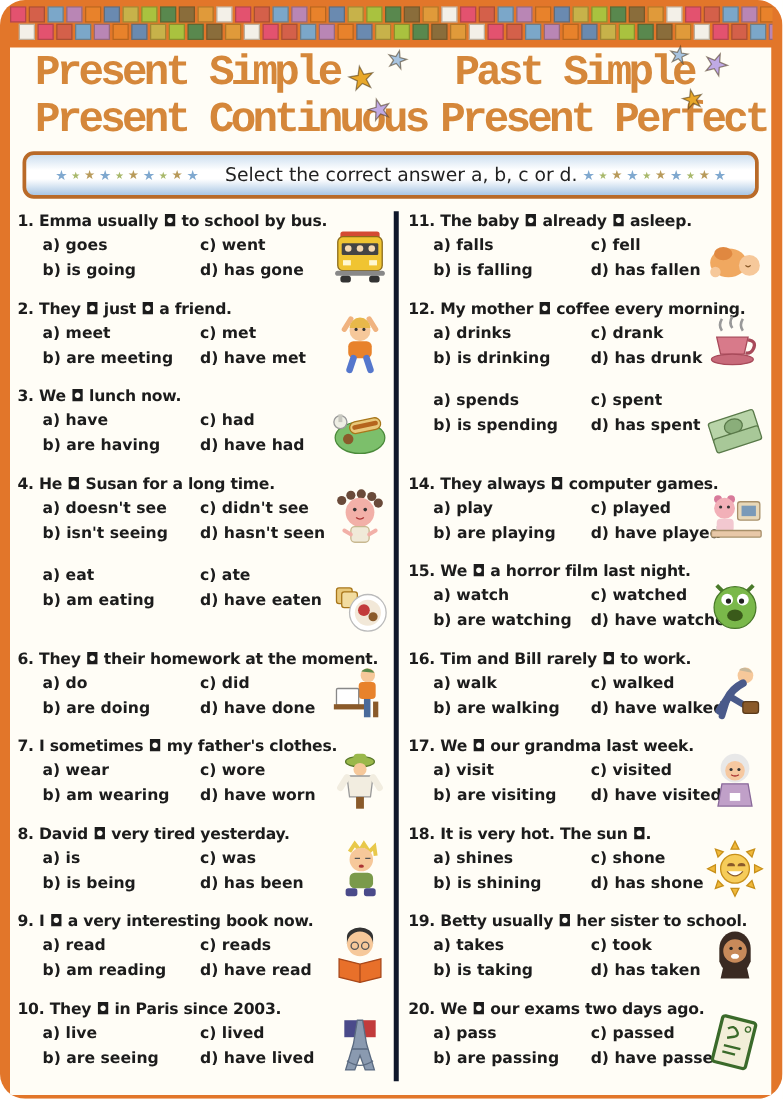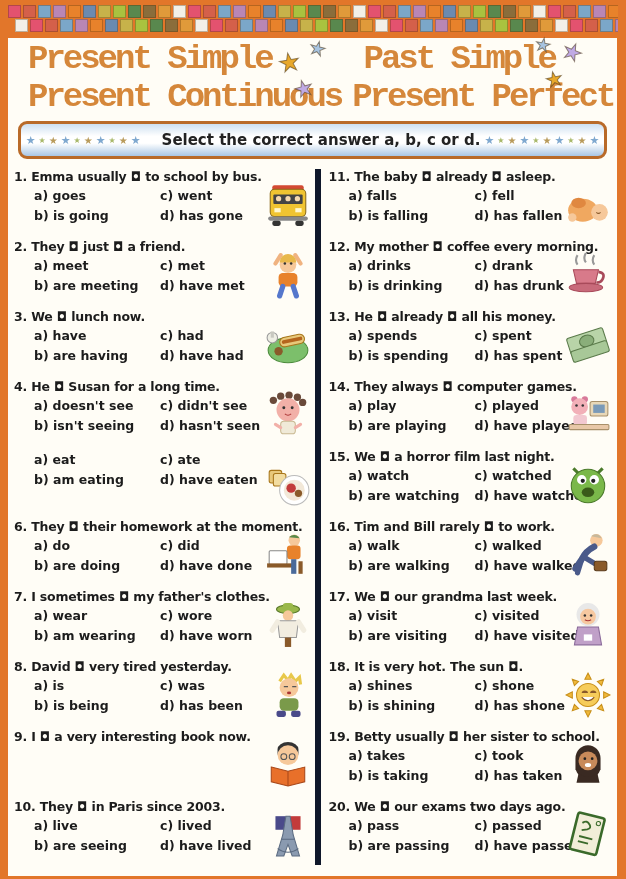--- a/index.html
+++ b/index.html
@@ -1,17 +1,17 @@
 <!DOCTYPE html>
 <html><head>
 <meta charset="utf-8">
 <style>
   html,body{margin:0;padding:0;background:#fff;}
   .page{position:relative;width:626px;height:879px;background:#e2762a;overflow:hidden;
-        font-family:"DejaVu Sans",sans-serif;}
+        font-family:"DejaVu Sans",sans-serif;border-radius:20px;}
   
   .mosaic{position:absolute;top:5px;left:8px;right:8px;height:33px;display:flex;
           flex-direction:column;gap:1px;overflow:hidden;}
   .mrow{display:flex;gap:2px;}
   .mrow.off{margin-left:7px;}
   .sq{width:13px;height:13px;flex:0 0 auto;border:1px solid rgba(90,50,10,.35);box-sizing:border-box;}
   .sq.dot{background-image:radial-gradient(circle at 50% 50%, rgba(255,255,255,.95) 0 2.5px, transparent 3px);}
   
   .content{position:absolute;top:38px;left:8px;right:9px;bottom:3px;background:#fffdf6;}
   
@@ -24,29 +24,29 @@
   .star.s1{left:270px;top:12px;font-size:25px;color:#e8a82b;transform:rotate(-10deg);}
   .star.s2{left:301px;top:1px;font-size:19px;color:#a8c4e0;transform:rotate(14deg);}
   .star.s3{left:286px;top:40px;font-size:22px;color:#c0aae4;transform:rotate(-16deg);}
   .star.s4{right:66px;top:-2px;font-size:18px;color:#a8c4e0;transform:rotate(10deg);}
   .star.s5{right:34px;top:3px;font-size:23px;color:#c0aae4;transform:rotate(22deg);}
   .star.s6{right:54px;top:31px;font-size:20px;color:#e8a82b;transform:rotate(-12deg);}
   
   .instruction{position:relative;margin:5px 10px 4px 10px;height:32px;border:3px solid #b96a28;
                border-radius:9px;display:flex;align-items:center;justify-content:center;
                background:linear-gradient(#cddff0 0%,#ffffff 38%,#ffffff 60%,#a9c6e4 100%);}
-  .instr-text{font-size:15px;font-weight:bold;color:#222;white-space:nowrap;margin-left:17px;}
+  .instr-text{font-size:15px;font-weight:normal;color:#222;white-space:nowrap;margin-left:17px;}
   .deco{display:flex;align-items:center;gap:3px;margin:0 4px;}
   .deco .f0{font-size:11px;color:#7fa8cf;}
   .deco .f1{font-size:8px;color:#a8b86a;}
   .deco .f2{font-size:10px;color:#b89a5a;}
   
   .qwrap{display:flex;align-items:stretch;padding:6px 2px 0 6px;}
   .qcol{width:50%;display:flex;flex-direction:column;gap:4px;box-sizing:border-box;padding-right:2px;}
-  .qcol.right{border-left:6px solid #0f172a;padding-left:8px;}
+  .qcol.right{border-left:4px solid #0f172a;padding-left:8px;}
   .q{position:relative;min-height:66px;color:#1c1c1c;}
   .q-line{font-size:12.5px;font-weight:bold;letter-spacing:-0.2px;line-height:1.25;white-space:nowrap;}
   .opts{display:grid;grid-template-columns:122px auto;row-gap:3px;column-gap:4px;
         padding:3px 48px 0 20px;font-size:12.5px;font-weight:bold;line-height:1.35;}
   .opt{white-space:nowrap;}
   .q-icon{position:absolute;right:2px;top:12px;width:46px;height:48px;}
   .q-icon svg{width:100%;height:100%;}
 </style>
 </head>
 <body>
@@ -360,20 +360,26 @@
                 <rect x="14" y="25" width="18" height="12" rx="4" fill="#7a9a4a"></rect>
                 <rect x="11" y="37" width="9" height="6" rx="2" fill="#4a4a8a"></rect>
                 <rect x="25" y="37" width="9" height="6" rx="2" fill="#4a4a8a"></rect>
               </svg></span>
   </div>
           <div class="q">
     <div class="q-line">
       <span class="q-num">9.</span>
       <span class="q-text"> I ◘ a very interesting book now.</span>
     </div>
+    <div class="opts">
+      <span class="opt">a) read</span>
+      <span class="opt">c) reads</span>
+      <span class="opt">b) am reading</span>
+      <span class="opt">d) have read</span>
+    </div>
     <span class="q-icon"><svg viewBox="0 0 44 44">
                 <circle cx="22" cy="12" r="10" fill="#f6c89a"></circle>
                 <path d="M12 13 a10 10 0 0 1 20 0 l0-6 a10 7 0 0 0 -20 0 z" fill="#333"></path>
                 <circle cx="18" cy="14" r="2.8" fill="none" stroke="#555"></circle>
                 <circle cx="26" cy="14" r="2.8" fill="none" stroke="#555"></circle>
                 <path d="M6 24 l16 4 16-4 v14 l-16 4 -16-4 z" fill="#e8702a" stroke="#a8481a"></path>
                 <path d="M22 28 v14" stroke="#a8481a"></path>
               </svg></span>
   </div>
           <div class="q">
@@ -432,24 +438,20 @@
                   <path d="M12 3 q-3 5 0 9"></path>
                   <path d="M20 1 q-3 5 0 9"></path>
                   <path d="M28 3 q-3 5 0 9"></path>
                 </g>
                 <path d="M8 17 h24 l-3 13 h-18 z" fill="#d87a8a" stroke="#a84a5a"></path>
                 <path d="M32 19 q7 1 4 7 q-2 4 -6 3" fill="none" stroke="#a84a5a" stroke-width="2.5"></path>
                 <ellipse cx="20" cy="34" rx="16" ry="4" fill="#c86a7a" stroke="#a84a5a"></ellipse>
               </svg></span>
   </div>
           <div class="q">
-    <div class="q-line">
-      <span class="q-num">13.</span>
-      <span class="q-text"> He ◘ already ◘ all his money.</span>
-    </div>
     <div class="opts">
       <span class="opt">a) spends</span>
       <span class="opt">c) spent</span>
       <span class="opt">b) is spending</span>
       <span class="opt">d) has spent</span>
     </div>
     <span class="q-icon"><svg viewBox="0 0 44 44">
                 <g transform="rotate(-18 22 22)">
                   <rect x="4" y="10" width="36" height="16" rx="2" fill="#b8d4a8" stroke="#5a7a4a"></rect>
                   <ellipse cx="22" cy="18" rx="7" ry="5.5" fill="#8aae7a" stroke="#5a7a4a"></ellipse>

